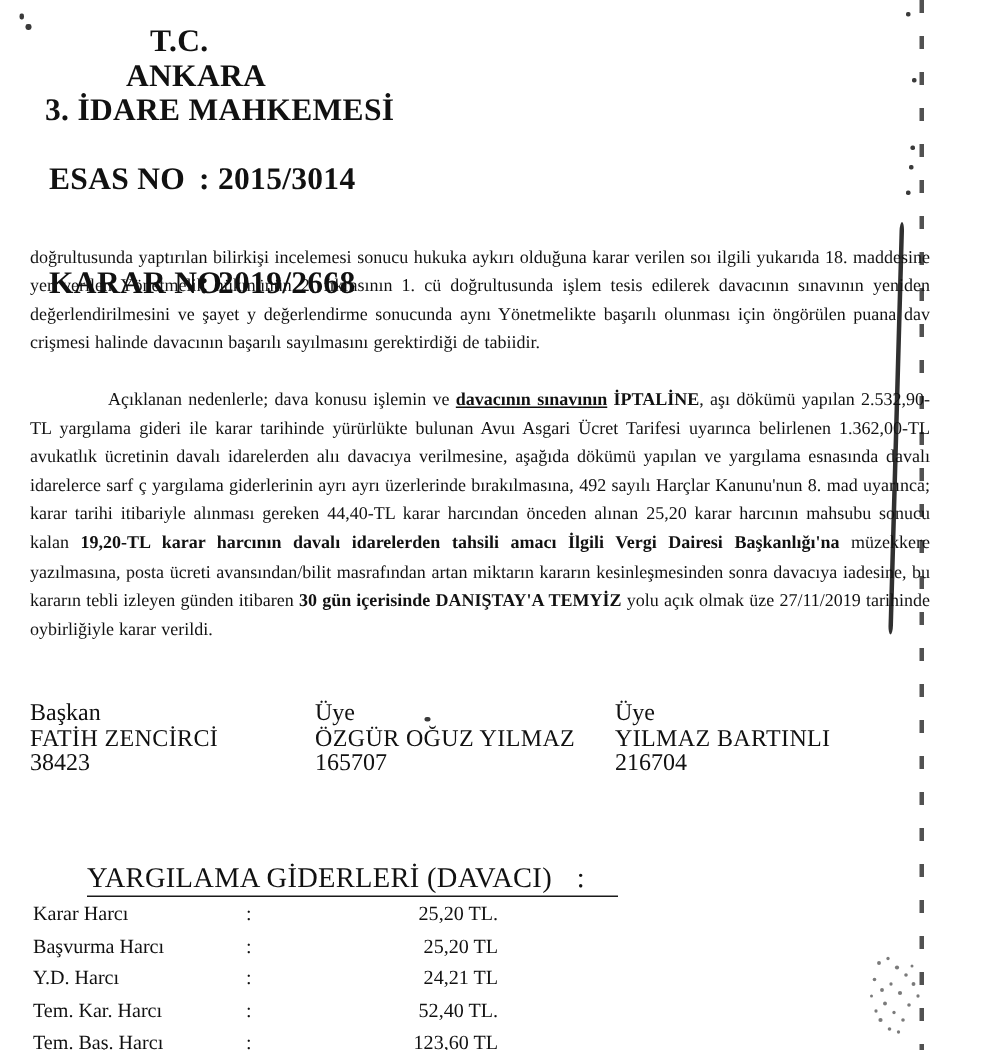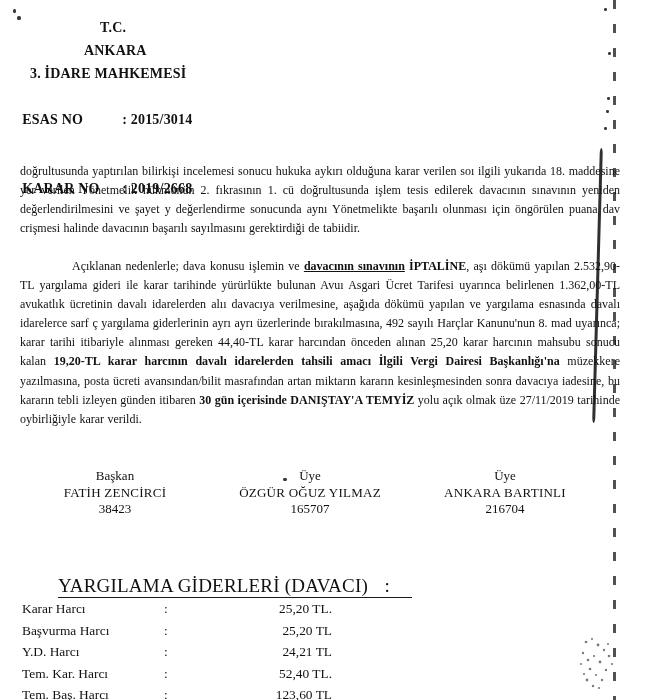--- a/index.html
+++ b/index.html
@@ -65,21 +65,21 @@
   }
 
   
   .header {
     position: absolute;
     left: 0;
     top: 16px;
     width: 330px;
     text-align: left;
     font-weight: bold;
-    font-size: 14px;
+    font-size: 21px;
     line-height: 23px;
     letter-spacing: .2px;
   }
   .header .ln { display: block; white-space: pre; }
   .h-tc      { padding-left: 100px; }
   .h-city    { padding-left:  84px; }
   .h-court   { padding-left:  30px; }
   .h-esas, .h-karar { }
   .h-esas .k, .h-karar .k { display: inline-block; width: 100px; }
 
@@ -101,22 +101,21 @@
   
   .signatures {
     position: absolute;
     left: 20px;
     top: 468px;
     width: 580px;
     display: flex;
     justify-content: flex-start;
   }
   .sig {
-    text-align: center;
-    font-size: 13px;
+    font-size: 16px;
     line-height: 16.5px;
   }
   .sig .role { display: block; font-weight: normal; }
   .sig .name { display: block; font-weight: normal; letter-spacing: .25px; }
   .sig .num  { display: block; }
   .sig-1 { width: 190px; }
   .sig-2 { width: 200px; }
   .sig-3 { width: 190px; }
 
   
@@ -220,21 +219,21 @@
       <span class="name">FATİH ZENCİRCİ</span>
       <span class="num">38423</span>
     </div>
     <div class="sig sig-2">
       <span class="role">Üye</span>
       <span class="name">ÖZGÜR OĞUZ YILMAZ</span>
       <span class="num">165707</span>
     </div>
     <div class="sig sig-3">
       <span class="role">Üye</span>
-      <span class="name">ANKARA BARTINLI</span>
+      <span class="name">YILMAZ BARTINLI</span>
       <span class="num">216704</span>
     </div>
   </div>
 
   <div class="costs">
     <div class="costs-title"><span>YARGILAMA GİDERLERİ (DAVACI)</span><span class="colon">:</span></div>
 
     <div class="cost-row">
       <span class="label">Karar Harcı</span>
       <span class="sep">:</span>

